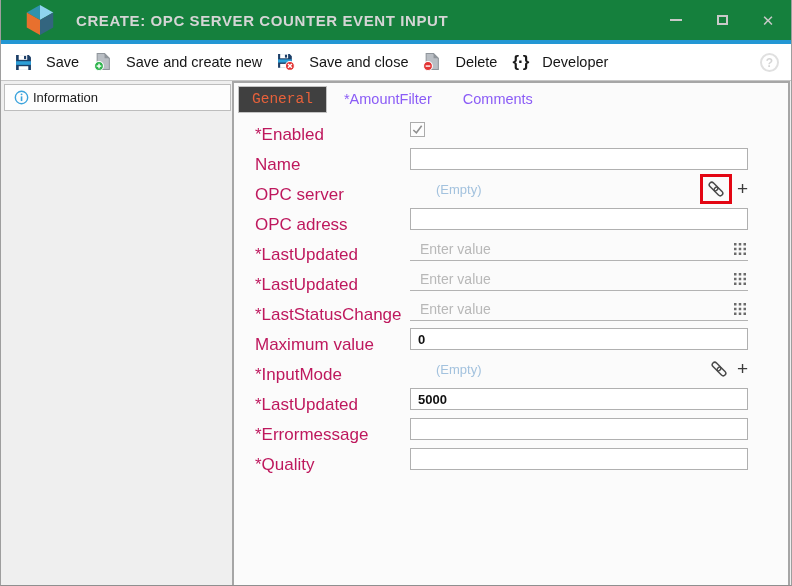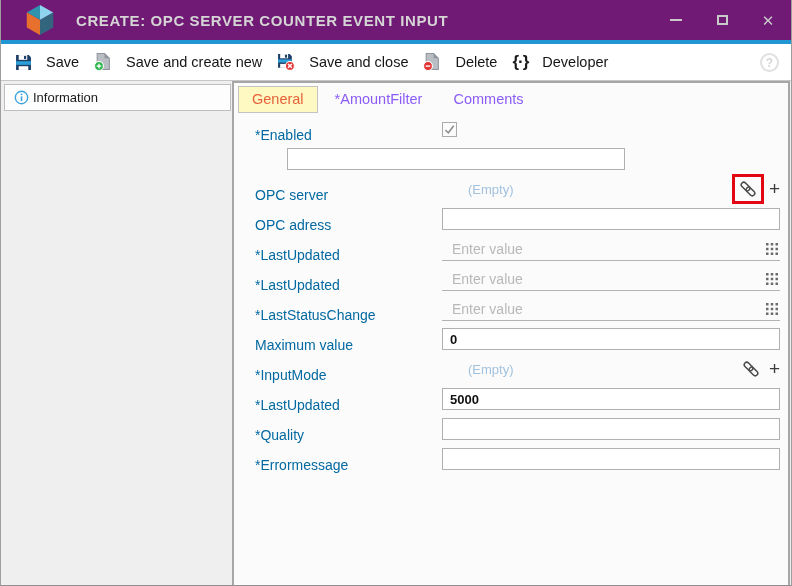--- a/index.html
+++ b/index.html
@@ -53,26 +53,26 @@
   .content{
     flex:1; background:#fbfbfb; border:2px solid #a6a6a6; border-bottom-width:1px;
     margin-bottom:1px; margin-right:1px; position:relative;
   }
   
   .tabbar{ display:flex; align-items:flex-start; padding:3px 0 0 4px; height:31px; }
   .tab{
     font-size:14.5px; padding:4px 13px 5px 13px; color:#8b5cf6; cursor:default;
     border:1px solid transparent; margin-right:3px;
   }
-  .tab.active{ background:#fef9c3; border-color:#c3c3c3; color:#e8613a; }
+  .tab.active{ background:#404040; border-color:#c3c3c3; color:#e8613a;font-family:Liberation Mono, monospace; }
   
   .form{ padding-left:21px; }
   .form-row{ height:30px; display:flex; align-items:center; }
-  .f-label{ width:155px; font-size:14px; color:#0369a1; flex:0 0 auto;margin-top:12px; }
-  .f-control{ width:338px; position:relative; display:flex; align-items:center;margin-left:32px; }
+  .f-label{ width:155px; font-size:17px; color:#be185d; flex:0 0 auto;margin-top:12px; }
+  .f-control{ width:338px; position:relative; display:flex; align-items:center; }
   .text-input{
     width:338px; height:22px; border:1px solid #b0b0b0; background:#fff;
     font-family:inherit; font-size:13px; color:#111; padding:0 7px; outline:none;
   }
   .text-input.has-value{ font-weight:700; }
   .date-field{
     width:338px; height:23px; border-bottom:1px solid #b3b3b3;
     display:flex; align-items:center;
   }
   .date-input{
@@ -93,21 +93,21 @@
   .checkbox{
     width:15px; height:15px; border:1px solid #ababab; background:#fcfcfc;
     display:flex; align-items:center; justify-content:center; cursor:default;
   }
 </style>
 </head>
 <body>
 
 <div class="window">
 
-  <div class="titlebar" style="background: #701a75;">
+  <div class="titlebar" style="background: #15803d;">
     <svg class="logo" viewBox="0 0 30 34">
       <polygon points="15,0 15,17 0,8.5" fill="#2f93ad"></polygon>
       <polygon points="15,0 30,8.5 15,17" fill="#8fd4ef"></polygon>
       <polygon points="0,8.5 15,17 15,34 0,25.5" fill="#e8702e"></polygon>
       <polygon points="15,17 30,8.5 30,25.5 15,34" fill="#33657f"></polygon>
     </svg>
     <div class="title">CREATE: OPC SERVER COUNTER EVENT INPUT</div>
     <div class="win-controls">
       <div class="win-btn">
           <span class="glyph-min"></span>
@@ -196,20 +196,21 @@
             <span class="f-label">*Enabled</span>
             <div class="f-control">
               <div class="checkbox">
                 <svg width="13" height="13" viewBox="0 0 14 14">
                   <polyline points="2.5,7.5 5.8,10.5 11.5,3" fill="none" stroke="#8f8f8f" stroke-width="1.7"></polyline>
                 </svg>
               </div>
             </div>
           </div>
           <div class="form-row">
+            <span class="f-label">Name</span>
             <div class="f-control">
               <input class="text-input" type="text" style="">
             </div>
           </div>
           <div class="form-row">
             <span class="f-label">OPC server</span>
             <div class="f-control">
               <div class="ref-field">
                 <span class="empty-text" style="color: rgb(163, 194, 222);">(Empty)</span>
                 <span class="ref-icons">
@@ -320,28 +321,28 @@
               </div>
             </div>
           </div>
           <div class="form-row">
             <span class="f-label">*LastUpdated</span>
             <div class="f-control">
               <input class="text-input has-value" type="text" value="5000" style="">
             </div>
           </div>
           <div class="form-row">
+            <span class="f-label">*Errormessage</span>
+            <div class="f-control">
+              <input class="text-input" type="text" style="">
+            </div>
+          </div>
+          <div class="form-row">
             <span class="f-label">*Quality</span>
             <div class="f-control">
               <input class="text-input" type="text" style="">
             </div>
           </div>
-          <div class="form-row">
-            <span class="f-label">*Errormessage</span>
-            <div class="f-control">
-              <input class="text-input" type="text" style="">
-            </div>
-          </div>
         </div>
     </div>
   </div>
 
 </div>
 
 </body></html>

